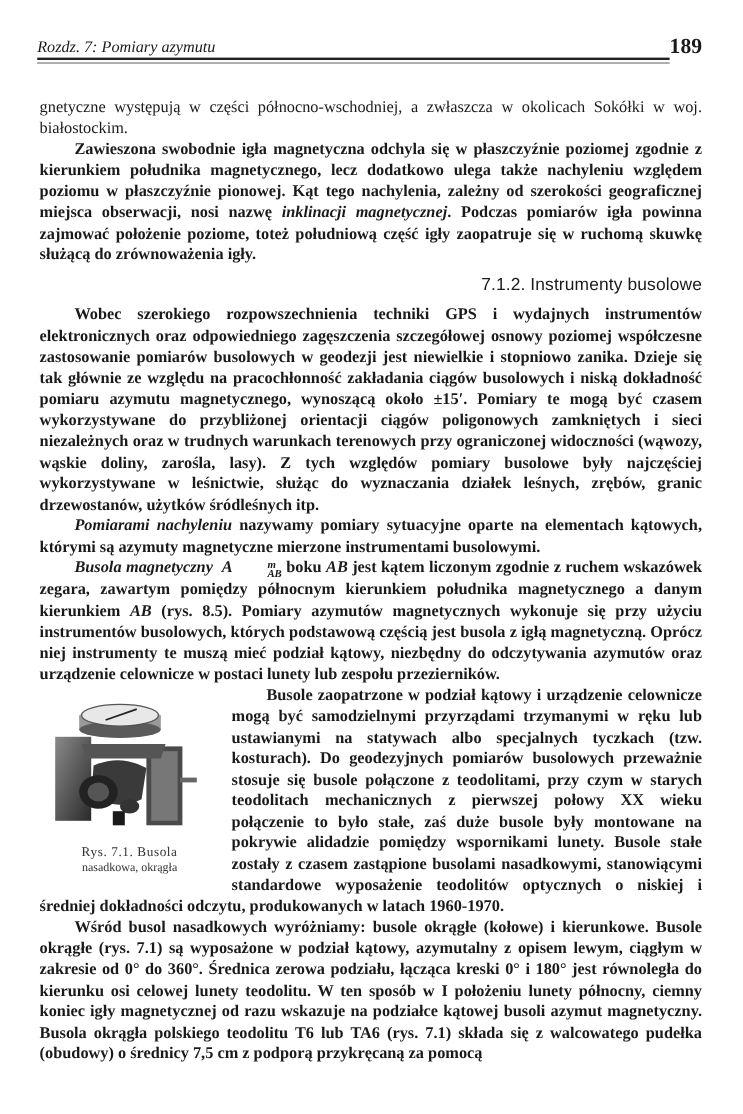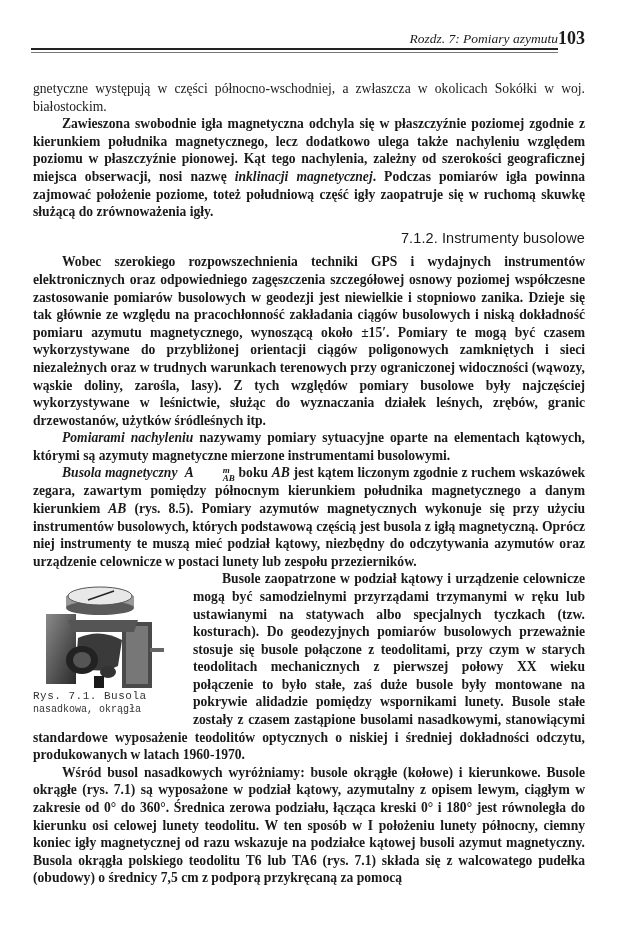--- a/index.html
+++ b/index.html
@@ -1,42 +1,42 @@
 <!DOCTYPE html>
 <html><head>
 <meta charset="utf-8">
 <style>
   html, body { margin: 0; padding: 0; background: #ffffff; }
   body { width: 619px; height: 928px; position: relative; overflow: hidden;
          font-family: "Liberation Serif", "DejaVu Serif", serif; color: #1a1a1a; }
   .header { position: absolute; left: 31px; top: 28px; width: 554px; height: 26px; }
-  .running-head { position: absolute; left: 0; width: 527px; top: 3px; text-align: right;
+  .running-head { position: absolute; left: 0; width: 527px; top: 3px; text-align: left;
                   font-style: italic; font-size: 13.5px; }
   .page-num { position: absolute; right: 0; top: 0px; font-weight: bold; font-size: 18px; }
   .rule-thick { position: absolute; left: 0; top: 20px; width: 527px; height: 2px; background: #222; }
   .rule-thin { position: absolute; left: 0; top: 24px; width: 527px; height: 1px; background: #777; }
   .body { position: absolute; left: 33px; top: 80px; width: 552px; font-size: 13.6px;
           line-height: 17.6px; text-align: justify; hyphens: manual; }
   .body p { margin: 0; }
   .indent { text-indent: 29px; font-weight: bold; }
   .section-title { font-family: "Liberation Sans", "DejaVu Sans", sans-serif; font-size: 14.5px;
                    text-align: right; margin: 9px 0 6px 0; letter-spacing: 0.1px; }
   em { font-style: italic; }
   .figure { float: left; width: 150px; margin: 0 10px 0 0; padding-top: 6px; }
   .photo { width: 136px; height: 112px; margin-left: 5px; position: relative; background: #fff; }
-  .caption { font-family: Liberation Mono, monospace; font-size: 10px;
-             line-height: 13px; color: #333; margin-top: 2px; }
+  .caption { font-family: Liberation Serif, serif; font-size: 10px;
+             line-height: 13px; color: #333; text-align: center; margin-top: 16px; }
   .caption .cap1 { display: block; font-size: 11px; letter-spacing: 0.5px; }
 </style>
 </head>
 <body>
 
 <div class="header">
   <div class="running-head">Rozdz. 7: Pomiary azymutu</div>
-  <div class="page-num">103</div>
+  <div class="page-num">189</div>
   <div class="rule-thick"></div>
   <div class="rule-thin"></div>
 </div>
 
 <div class="body">
   <p>gnetyczne występują w części północno-wschodniej, a zwłaszcza w okolicach Sokółki w woj. białostockim.</p>
 
   <p class="indent"><span>Zawieszona swobodnie igła magnetyczna odchyla się w płaszczyźnie poziomej zgodnie z kierunkiem południka magnetycznego, lecz dodatkowo ulega także nachyleniu względem poziomu w płaszczyźnie pionowej. Kąt tego nachylenia, zależny od szerokości geograficznej miejsca obserwacji, nosi nazwę </span><em>inklinacji magnetycznej</em><span>. Podczas pomiarów igła powinna zajmować położenie poziome, toteż południową część igły zaopatruje się w ruchomą skuwkę służącą do zrównoważenia igły.</span></p>
 
   <div class="section-title">7.1.2. Instrumenty busolowe</div>

